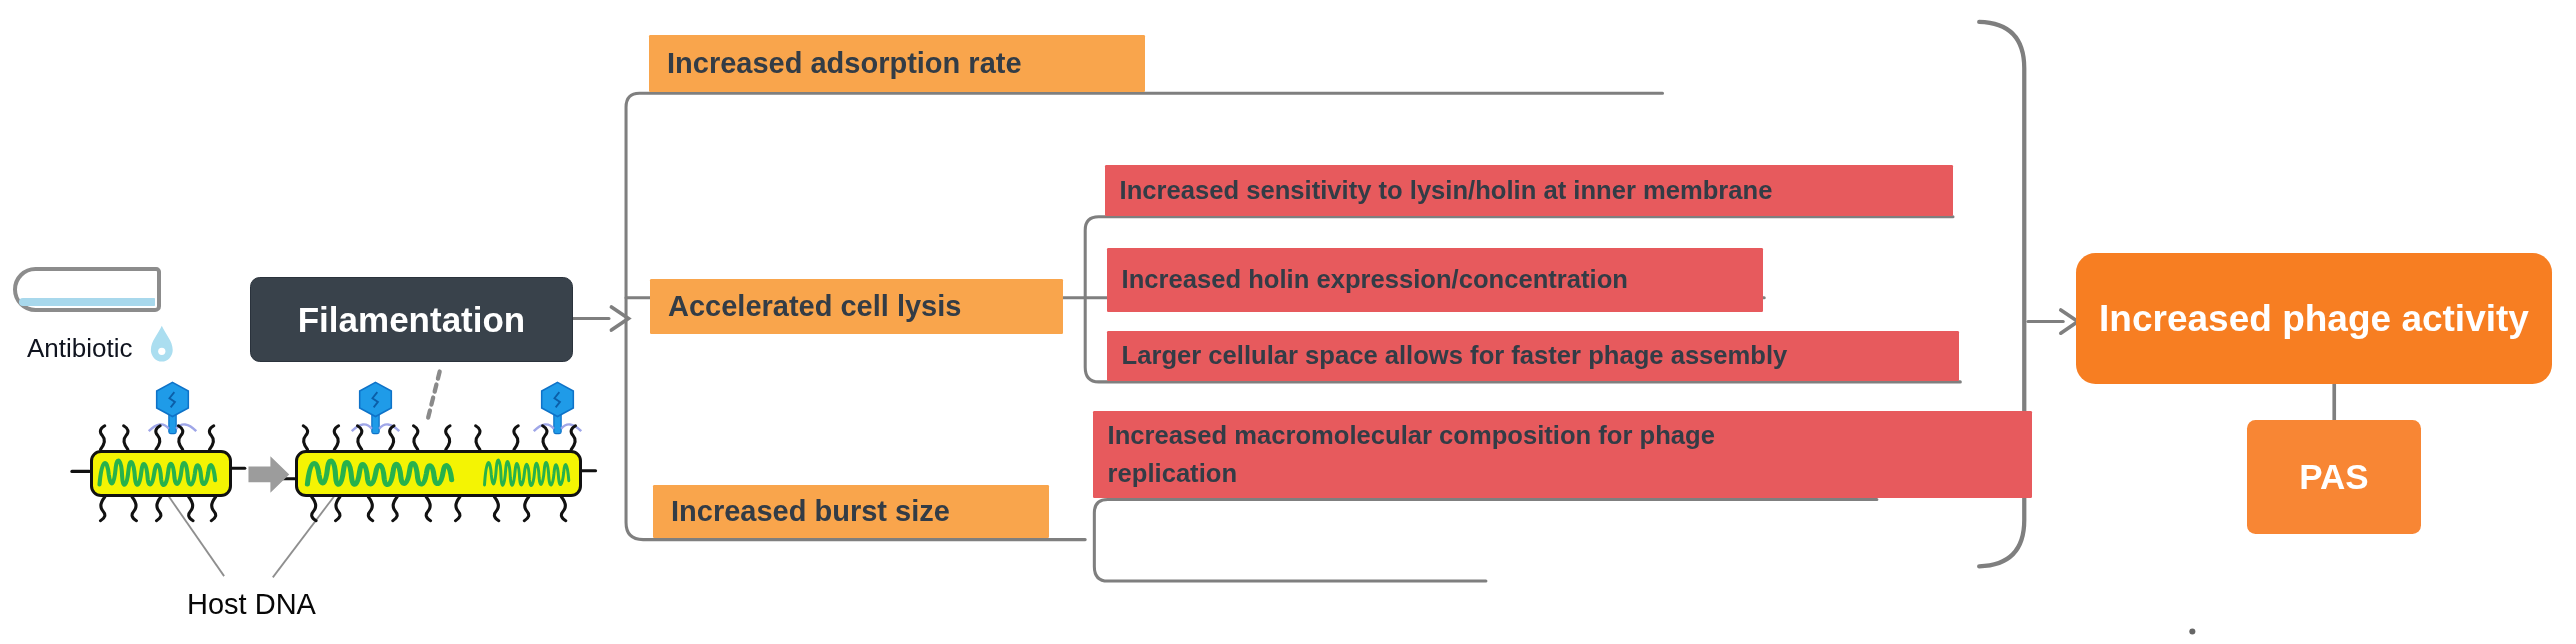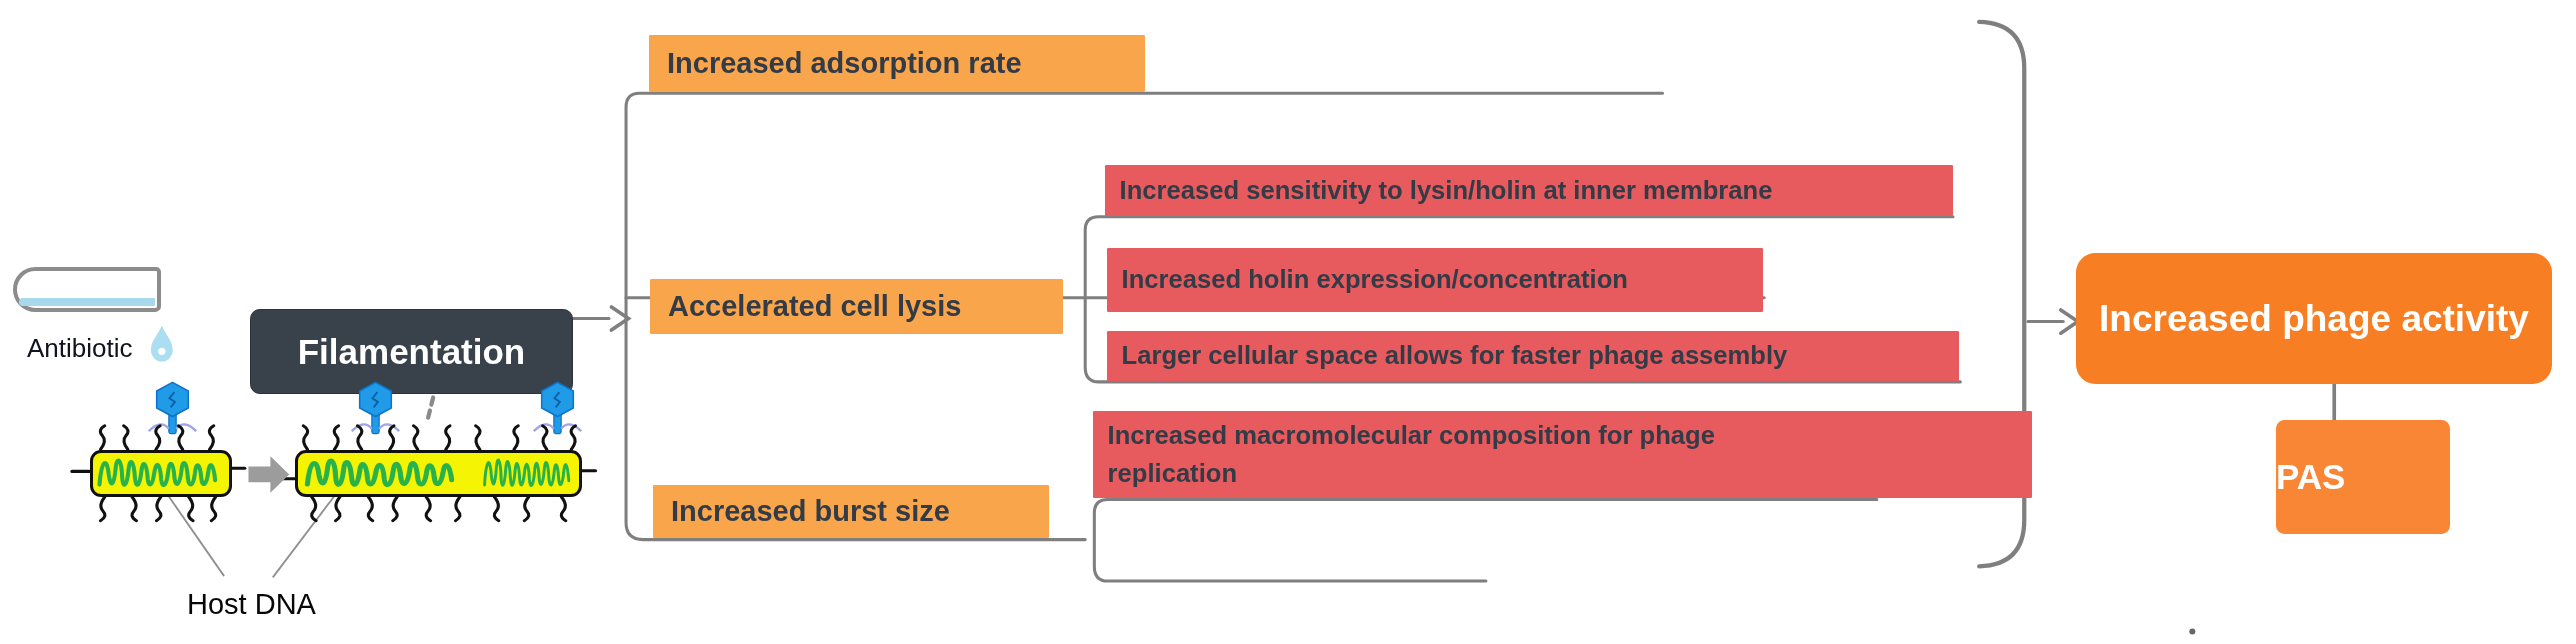--- a/index.html
+++ b/index.html
@@ -19,25 +19,25 @@
   #topic-2{left:650px;top:242px;width:413px;height:55px;margin-top:37px;}
   #topic-3{left:653px;top:485px;width:396px;height:53px;}
   #factor-1{left:1186px;top:43px;width:477px;height:49px;}
   #factor-2{left:1105px;top:165px;width:848px;height:51px;}
   #factor-3{left:1107px;top:248px;width:656px;height:64px;}
   #factor-4{left:1107px;top:331px;width:852px;height:50px;}
   #factor-5{left:1093px;top:411px;width:939px;height:87px;align-items:center;}
   #factor-5 span{display:block;max-width:646px;}
   #factor-6{left:1096px;top:530px;width:389px;height:50px;}
   #filamentation{left:250px;top:277px;width:323px;height:85px;background:var(--darkbox);
-    border:1.8px solid #2A323C;border-radius:9.7px;justify-content:center;color:#fff;font-size:35px;margin-top:32px;}
+    border:1.8px solid #2A323C;border-radius:9.7px;justify-content:center;color:#fff;font-size:35px;}
   #outcome{left:2076px;top:253px;width:476px;height:131px;background:var(--outcome);
     border-radius:19.5px;justify-content:center;color:#fff;font-size:37px;}
   #result{left:2247px;top:420px;width:174px;height:114px;background:var(--result);
-    border-radius:8.5px;color:#fff;font-size:35px;margin-left:29px;}
+    border-radius:8.5px;justify-content:center;color:#fff;font-size:35px;}
   .label{position:absolute;z-index:2;font-weight:normal;color:#10141f;}
   #antibiotic-label{left:27px;top:333px;font-size:26px;}
   #hostdna-label{left:160px;top:588px;width:183px;text-align:center;font-size:29px;color:#070707;}
   #capsule{position:absolute;z-index:2;left:12.8px;top:267px;width:140px;height:37px;
     border:4.9px solid #8C8C8C;border-radius:23px 4.9px 6px 23px;background:#fff;}
   #capsule .liquid{position:absolute;left:1.8px;right:1.8px;bottom:1.8px;height:8.5px;
     background:var(--liquidblue);border-radius:9.7px 1.8px 1.8px 9.7px;}
   .cell{position:absolute;z-index:2;background:var(--cellyellow);border:3px solid #111;border-radius:11px;}
   #cell-1{left:90px;top:450px;width:136px;height:41px;}
   #cell-2{left:295px;top:450px;width:281px;height:41px;}

